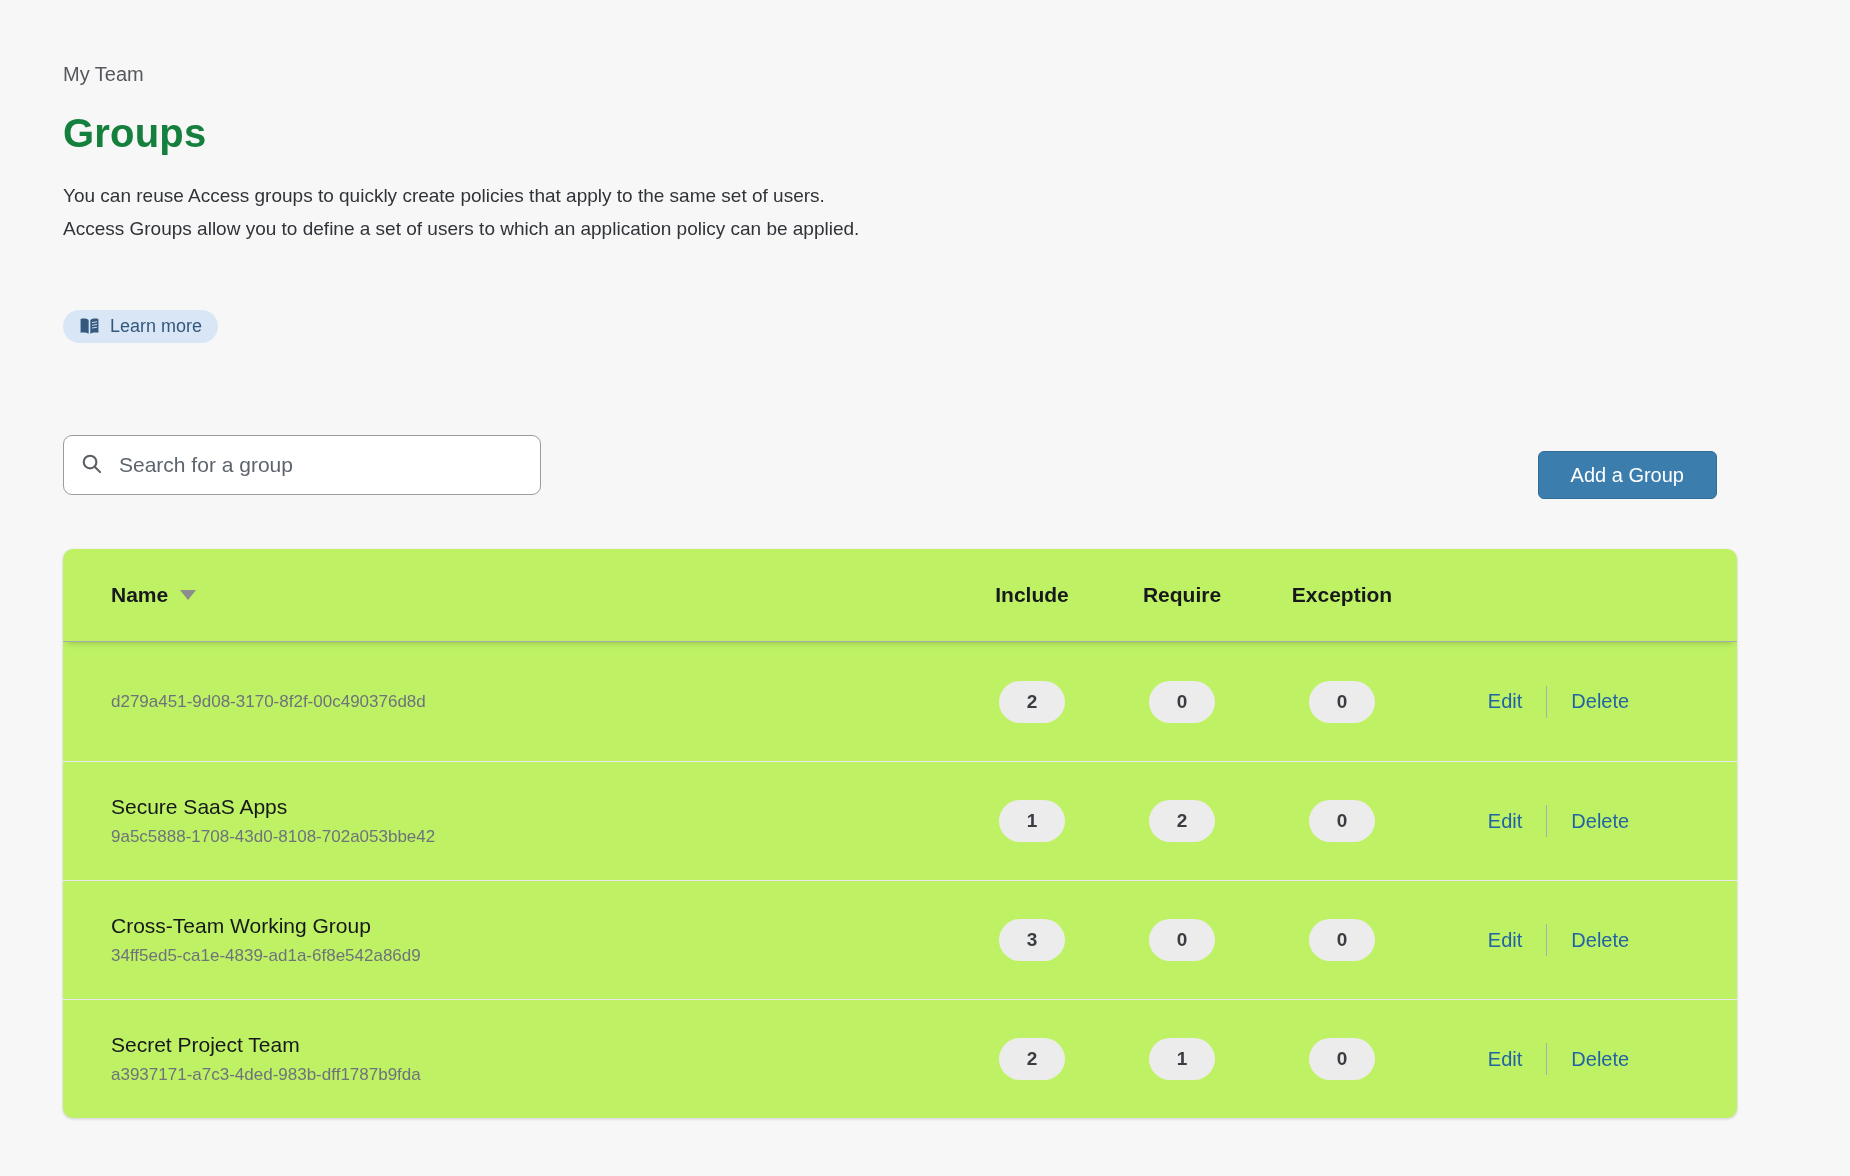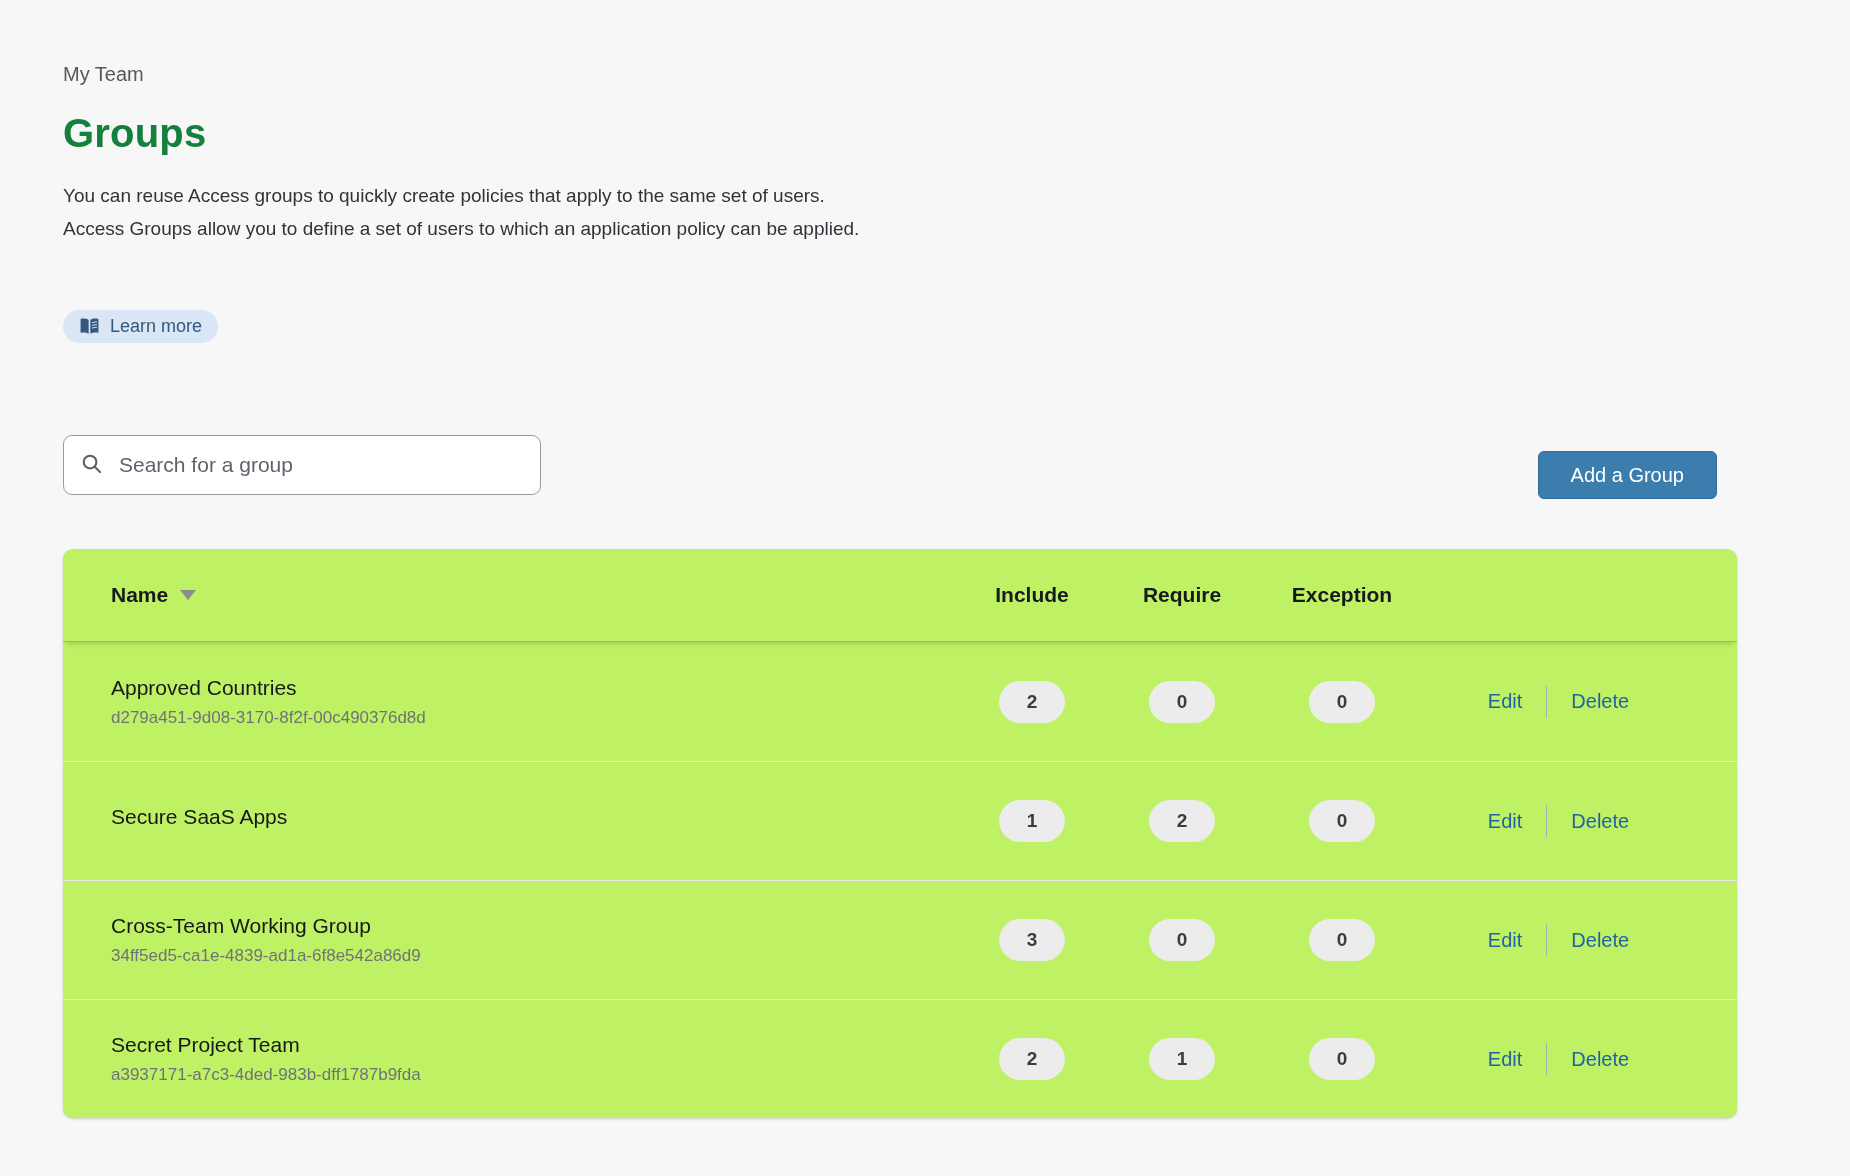--- a/index.html
+++ b/index.html
@@ -148,36 +148,36 @@
         <span class="sort-caret"></span>
       </div>
       <div class="col-center">Include</div>
       <div class="col-center">Require</div>
       <div class="col-center">Exception</div>
       <div></div>
     </div>
 
     <div class="t-grid row">
       <div class="cell-name">
-        <div class="group-name">Approved Countries</div>
         <div class="group-id">d279a451-9d08-3170-8f2f-00c490376d8d</div>
       </div>
       <div class="col-center"><span class="badge">2</span></div>
       <div class="col-center"><span class="badge">0</span></div>
       <div class="col-center"><span class="badge">0</span></div>
       <div class="actions">
         <a class="action-link">Edit</a>
         <span class="action-divider"></span>
         <a class="action-link">Delete</a>
       </div>
     </div>
 
     <div class="t-grid row">
       <div class="cell-name">
         <div class="group-name">Secure SaaS Apps</div>
+        <div class="group-id">9a5c5888-1708-43d0-8108-702a053bbe42</div>
       </div>
       <div class="col-center"><span class="badge">1</span></div>
       <div class="col-center"><span class="badge">2</span></div>
       <div class="col-center"><span class="badge">0</span></div>
       <div class="actions">
         <a class="action-link">Edit</a>
         <span class="action-divider"></span>
         <a class="action-link">Delete</a>
       </div>
     </div>

